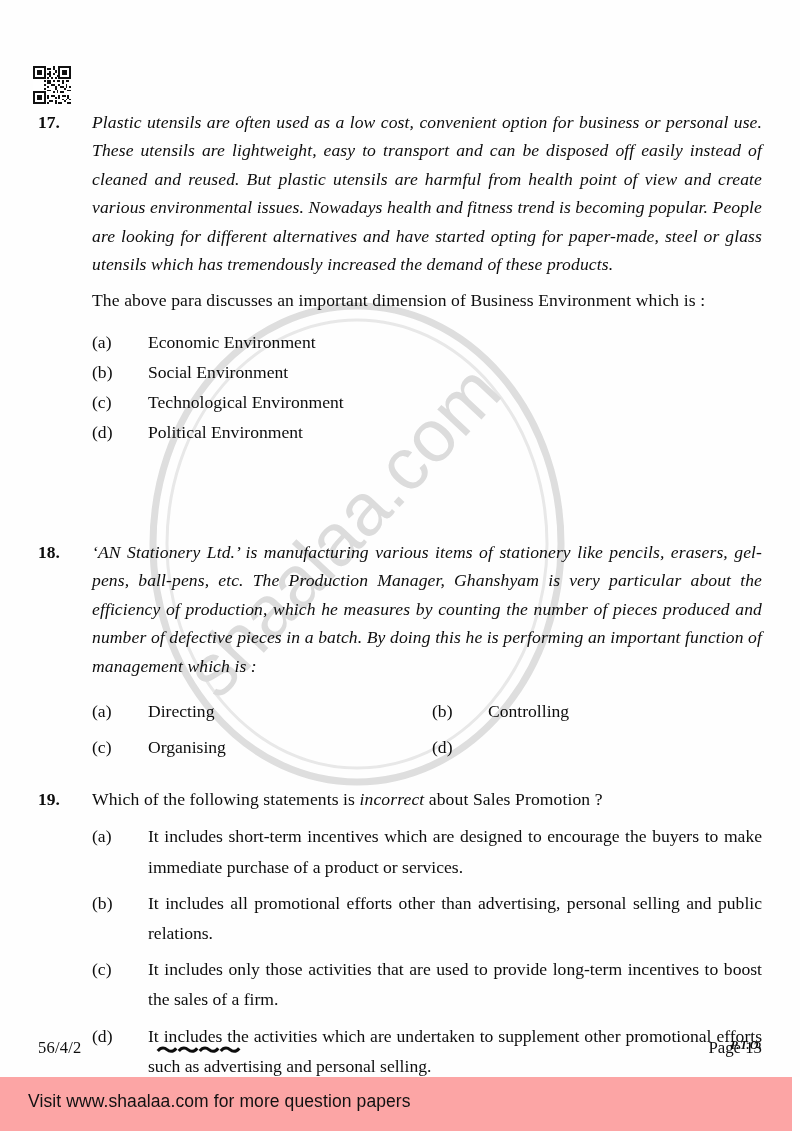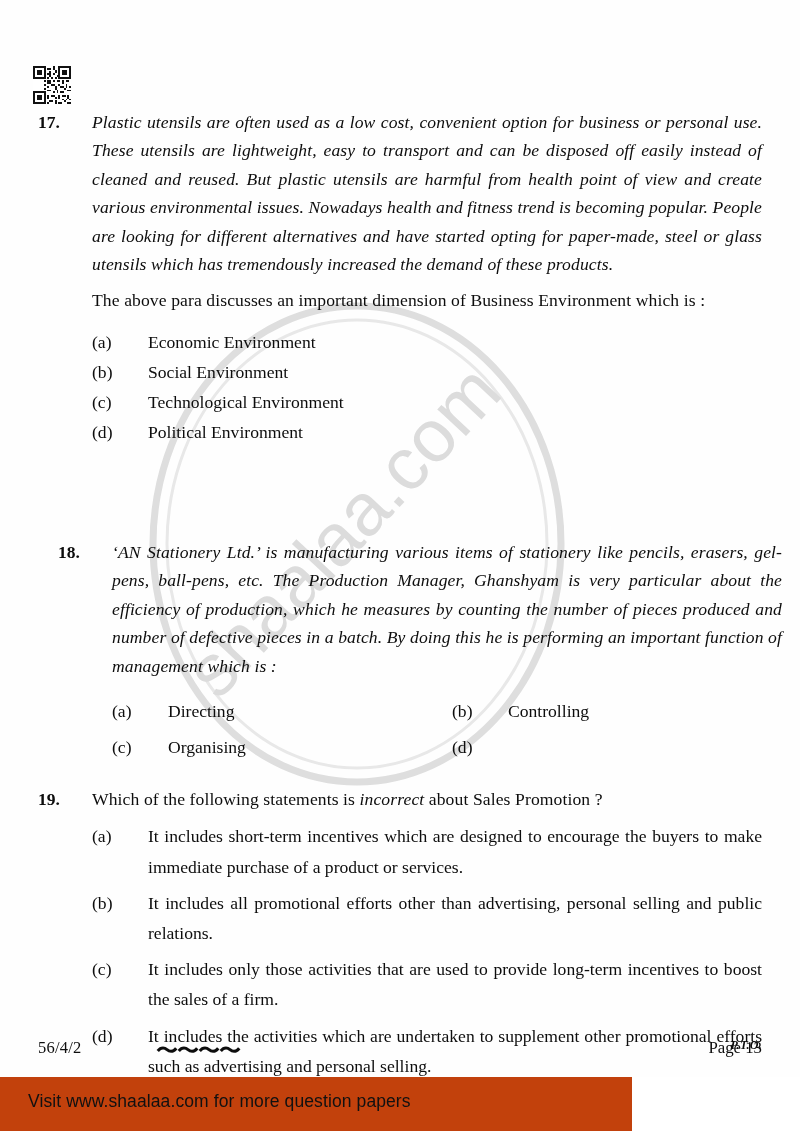--- a/index.html
+++ b/index.html
@@ -169,23 +169,23 @@
     font-style: italic;
     font-weight: bold;
     letter-spacing: 0.3px;
   }
 
   
   #banner {
     position: absolute;
     left: 0;
     top: 1077px;
-    width: 632px;
+    width: 792px;
     height: 54px;
-    background: #c2410c;
+    background: #fca5a5;
     z-index: 4;
   }
   #banner .banner-text {
     position: absolute;
     left: 28px;
     top: 14px;
     font-family: "Liberation Sans", "DejaVu Sans", sans-serif;
     font-size: 17.5px;
     color: #111111;
     letter-spacing: 0.1px;
@@ -302,21 +302,21 @@
             </li>
             <li class="opt">
               <span class="opt-label">(d)</span>
               <span class="opt-text">Political Environment</span>
             </li>
           </ul>
         </div>
       </div>
     </div>
 
-    <div class="question-block" style="top:538px;margin-left:20px;">
+    <div class="question-block" style="top:538px;">
       <div class="q-row">
         <div class="q-num">18.</div>
         <div class="q-body">
           <p class="para last-justify">‘AN Stationery Ltd.’ is manufacturing various items of stationery like pencils, erasers, gel-pens, ball-pens, etc. The Production Manager, Ghanshyam is very particular about the efficiency of production, which he measures by counting the number of pieces produced and number of defective pieces in a batch. By doing this he is performing an important function of management which is :</p>
           <ul class="opts-2col" style="margin-top:16px;">
             <li class="opt">
               <span class="opt-label">(a)</span>
               <span class="opt-text">Directing</span>
             </li>
             <li class="opt">

